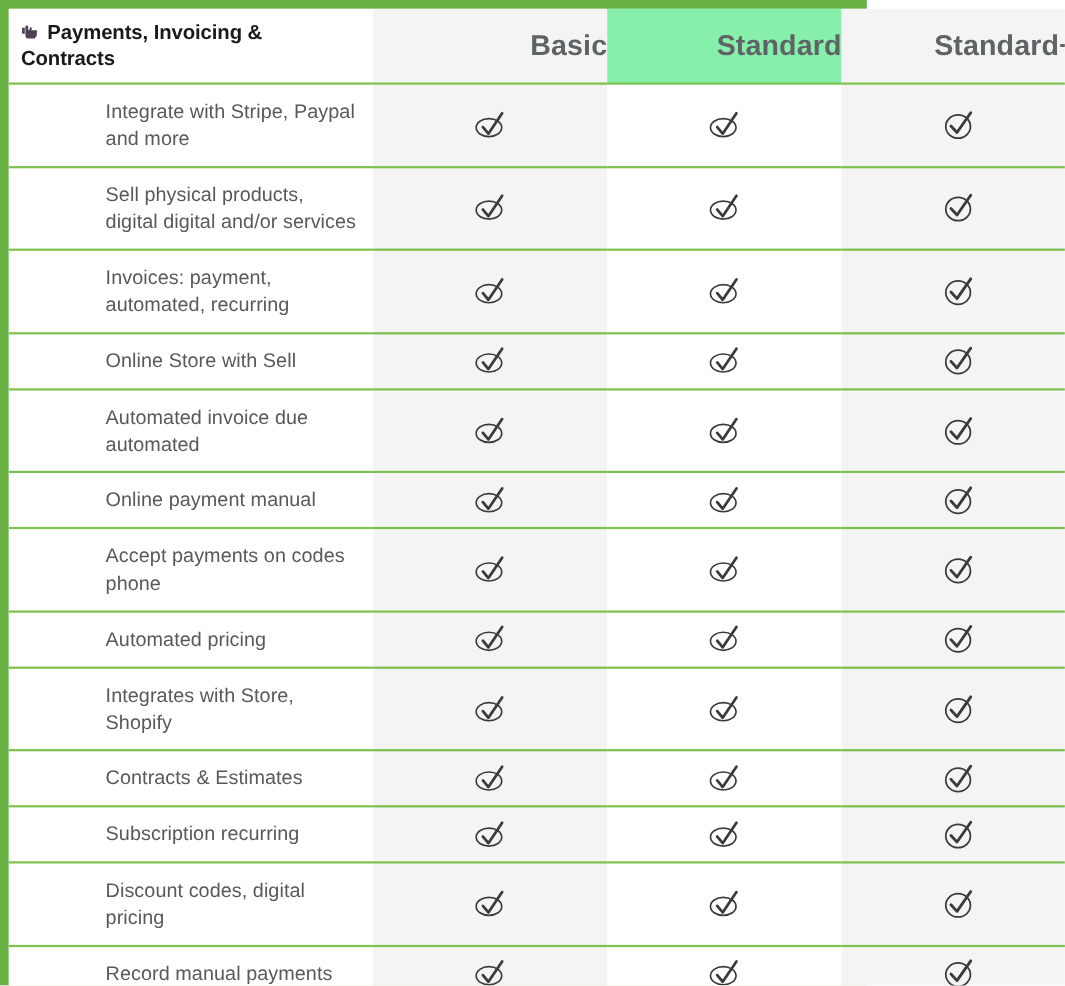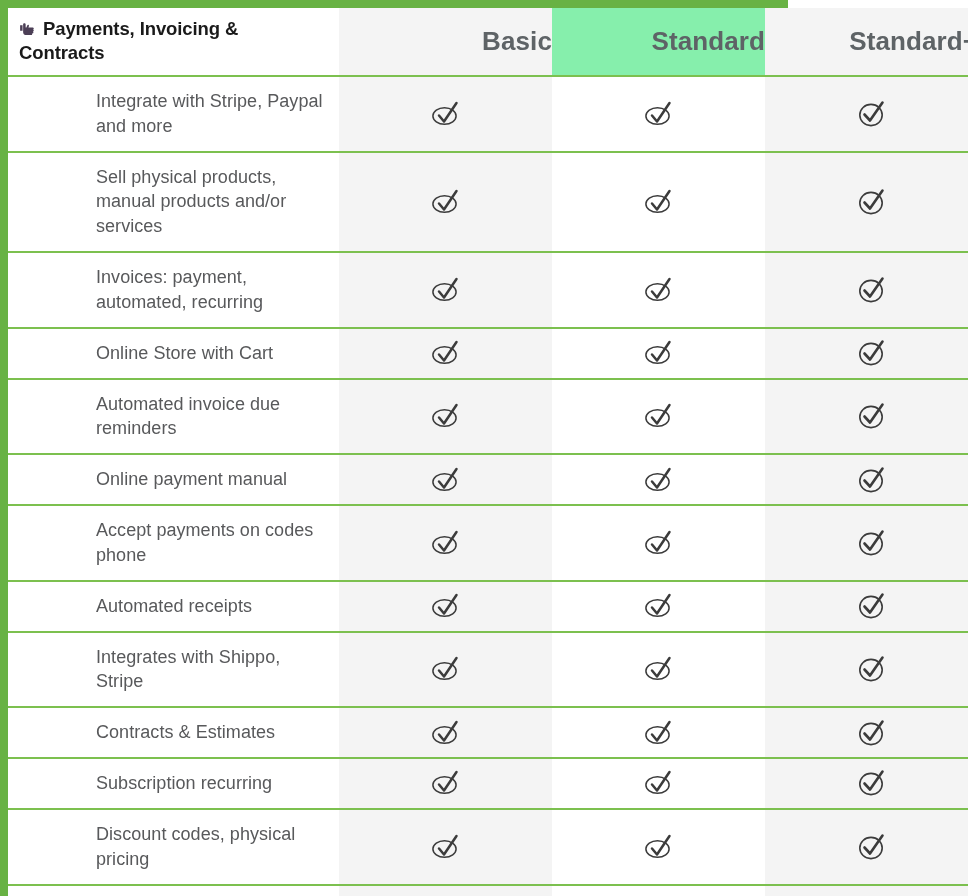--- a/index.html
+++ b/index.html
@@ -151,21 +151,21 @@
           <td class="check-cell plain"><span class="check-mark"><svg viewBox="0 0 34 34" xmlns="http://www.w3.org/2000/svg">
                 <ellipse cx="15.5" cy="19" rx="11.6" ry="8.2" fill="none" stroke="#3b3b3b" stroke-width="1.5"></ellipse>
                 <path d="M10 18.5 L15 24.5 L27.5 6" fill="none" stroke="#3b3b3b" stroke-width="2.5" stroke-linecap="round" stroke-linejoin="round"></path>
               </svg></span></td>
           <td class="check-cell shade"><span class="check-mark"><svg viewBox="0 0 34 34" xmlns="http://www.w3.org/2000/svg">
                 <ellipse cx="16" cy="18" rx="11.2" ry="10.6" fill="none" stroke="#3b3b3b" stroke-width="1.6"></ellipse>
                 <path d="M9.5 17.5 L15 23.5 L27.5 5.5" fill="none" stroke="#3b3b3b" stroke-width="2.6" stroke-linecap="round" stroke-linejoin="round"></path>
               </svg></span></td>
         </tr>
         <tr>
-          <td class="feature-cell">Sell physical products, manual products and/or services</td>
+          <td class="feature-cell">Sell physical products, digital digital and/or services</td>
           <td class="check-cell shade"><span class="check-mark"><svg viewBox="0 0 34 34" xmlns="http://www.w3.org/2000/svg">
                 <ellipse cx="15.5" cy="19" rx="11.6" ry="8.2" fill="none" stroke="#3b3b3b" stroke-width="1.5"></ellipse>
                 <path d="M10 18.5 L15 24.5 L27.5 6" fill="none" stroke="#3b3b3b" stroke-width="2.5" stroke-linecap="round" stroke-linejoin="round"></path>
               </svg></span></td>
           <td class="check-cell plain"><span class="check-mark"><svg viewBox="0 0 34 34" xmlns="http://www.w3.org/2000/svg">
                 <ellipse cx="15.5" cy="19" rx="11.6" ry="8.2" fill="none" stroke="#3b3b3b" stroke-width="1.5"></ellipse>
                 <path d="M10 18.5 L15 24.5 L27.5 6" fill="none" stroke="#3b3b3b" stroke-width="2.5" stroke-linecap="round" stroke-linejoin="round"></path>
               </svg></span></td>
           <td class="check-cell shade"><span class="check-mark"><svg viewBox="0 0 34 34" xmlns="http://www.w3.org/2000/svg">
                 <ellipse cx="16" cy="18" rx="11.2" ry="10.6" fill="none" stroke="#3b3b3b" stroke-width="1.6"></ellipse>
@@ -181,36 +181,36 @@
           <td class="check-cell plain"><span class="check-mark"><svg viewBox="0 0 34 34" xmlns="http://www.w3.org/2000/svg">
                 <ellipse cx="15.5" cy="19" rx="11.6" ry="8.2" fill="none" stroke="#3b3b3b" stroke-width="1.5"></ellipse>
                 <path d="M10 18.5 L15 24.5 L27.5 6" fill="none" stroke="#3b3b3b" stroke-width="2.5" stroke-linecap="round" stroke-linejoin="round"></path>
               </svg></span></td>
           <td class="check-cell shade"><span class="check-mark"><svg viewBox="0 0 34 34" xmlns="http://www.w3.org/2000/svg">
                 <ellipse cx="16" cy="18" rx="11.2" ry="10.6" fill="none" stroke="#3b3b3b" stroke-width="1.6"></ellipse>
                 <path d="M9.5 17.5 L15 23.5 L27.5 5.5" fill="none" stroke="#3b3b3b" stroke-width="2.6" stroke-linecap="round" stroke-linejoin="round"></path>
               </svg></span></td>
         </tr>
         <tr>
-          <td class="feature-cell">Online Store with Cart</td>
-          <td class="check-cell shade"><span class="check-mark"><svg viewBox="0 0 34 34" xmlns="http://www.w3.org/2000/svg">
-                <ellipse cx="15.5" cy="19" rx="11.6" ry="8.2" fill="none" stroke="#3b3b3b" stroke-width="1.5"></ellipse>
-                <path d="M10 18.5 L15 24.5 L27.5 6" fill="none" stroke="#3b3b3b" stroke-width="2.5" stroke-linecap="round" stroke-linejoin="round"></path>
-              </svg></span></td>
-          <td class="check-cell plain"><span class="check-mark"><svg viewBox="0 0 34 34" xmlns="http://www.w3.org/2000/svg">
-                <ellipse cx="15.5" cy="19" rx="11.6" ry="8.2" fill="none" stroke="#3b3b3b" stroke-width="1.5"></ellipse>
-                <path d="M10 18.5 L15 24.5 L27.5 6" fill="none" stroke="#3b3b3b" stroke-width="2.5" stroke-linecap="round" stroke-linejoin="round"></path>
-              </svg></span></td>
-          <td class="check-cell shade"><span class="check-mark"><svg viewBox="0 0 34 34" xmlns="http://www.w3.org/2000/svg">
-                <ellipse cx="16" cy="18" rx="11.2" ry="10.6" fill="none" stroke="#3b3b3b" stroke-width="1.6"></ellipse>
-                <path d="M9.5 17.5 L15 23.5 L27.5 5.5" fill="none" stroke="#3b3b3b" stroke-width="2.6" stroke-linecap="round" stroke-linejoin="round"></path>
-              </svg></span></td>
-        </tr>
-        <tr>
-          <td class="feature-cell">Automated invoice due reminders</td>
+          <td class="feature-cell">Online Store with Sell</td>
+          <td class="check-cell shade"><span class="check-mark"><svg viewBox="0 0 34 34" xmlns="http://www.w3.org/2000/svg">
+                <ellipse cx="15.5" cy="19" rx="11.6" ry="8.2" fill="none" stroke="#3b3b3b" stroke-width="1.5"></ellipse>
+                <path d="M10 18.5 L15 24.5 L27.5 6" fill="none" stroke="#3b3b3b" stroke-width="2.5" stroke-linecap="round" stroke-linejoin="round"></path>
+              </svg></span></td>
+          <td class="check-cell plain"><span class="check-mark"><svg viewBox="0 0 34 34" xmlns="http://www.w3.org/2000/svg">
+                <ellipse cx="15.5" cy="19" rx="11.6" ry="8.2" fill="none" stroke="#3b3b3b" stroke-width="1.5"></ellipse>
+                <path d="M10 18.5 L15 24.5 L27.5 6" fill="none" stroke="#3b3b3b" stroke-width="2.5" stroke-linecap="round" stroke-linejoin="round"></path>
+              </svg></span></td>
+          <td class="check-cell shade"><span class="check-mark"><svg viewBox="0 0 34 34" xmlns="http://www.w3.org/2000/svg">
+                <ellipse cx="16" cy="18" rx="11.2" ry="10.6" fill="none" stroke="#3b3b3b" stroke-width="1.6"></ellipse>
+                <path d="M9.5 17.5 L15 23.5 L27.5 5.5" fill="none" stroke="#3b3b3b" stroke-width="2.6" stroke-linecap="round" stroke-linejoin="round"></path>
+              </svg></span></td>
+        </tr>
+        <tr>
+          <td class="feature-cell">Automated invoice due automated</td>
           <td class="check-cell shade"><span class="check-mark"><svg viewBox="0 0 34 34" xmlns="http://www.w3.org/2000/svg">
                 <ellipse cx="15.5" cy="19" rx="11.6" ry="8.2" fill="none" stroke="#3b3b3b" stroke-width="1.5"></ellipse>
                 <path d="M10 18.5 L15 24.5 L27.5 6" fill="none" stroke="#3b3b3b" stroke-width="2.5" stroke-linecap="round" stroke-linejoin="round"></path>
               </svg></span></td>
           <td class="check-cell plain"><span class="check-mark"><svg viewBox="0 0 34 34" xmlns="http://www.w3.org/2000/svg">
                 <ellipse cx="15.5" cy="19" rx="11.6" ry="8.2" fill="none" stroke="#3b3b3b" stroke-width="1.5"></ellipse>
                 <path d="M10 18.5 L15 24.5 L27.5 6" fill="none" stroke="#3b3b3b" stroke-width="2.5" stroke-linecap="round" stroke-linejoin="round"></path>
               </svg></span></td>
           <td class="check-cell shade"><span class="check-mark"><svg viewBox="0 0 34 34" xmlns="http://www.w3.org/2000/svg">
                 <ellipse cx="16" cy="18" rx="11.2" ry="10.6" fill="none" stroke="#3b3b3b" stroke-width="1.6"></ellipse>
@@ -241,36 +241,36 @@
           <td class="check-cell plain"><span class="check-mark"><svg viewBox="0 0 34 34" xmlns="http://www.w3.org/2000/svg">
                 <ellipse cx="15.5" cy="19" rx="11.6" ry="8.2" fill="none" stroke="#3b3b3b" stroke-width="1.5"></ellipse>
                 <path d="M10 18.5 L15 24.5 L27.5 6" fill="none" stroke="#3b3b3b" stroke-width="2.5" stroke-linecap="round" stroke-linejoin="round"></path>
               </svg></span></td>
           <td class="check-cell shade"><span class="check-mark"><svg viewBox="0 0 34 34" xmlns="http://www.w3.org/2000/svg">
                 <ellipse cx="16" cy="18" rx="11.2" ry="10.6" fill="none" stroke="#3b3b3b" stroke-width="1.6"></ellipse>
                 <path d="M9.5 17.5 L15 23.5 L27.5 5.5" fill="none" stroke="#3b3b3b" stroke-width="2.6" stroke-linecap="round" stroke-linejoin="round"></path>
               </svg></span></td>
         </tr>
         <tr>
-          <td class="feature-cell">Automated receipts</td>
-          <td class="check-cell shade"><span class="check-mark"><svg viewBox="0 0 34 34" xmlns="http://www.w3.org/2000/svg">
-                <ellipse cx="15.5" cy="19" rx="11.6" ry="8.2" fill="none" stroke="#3b3b3b" stroke-width="1.5"></ellipse>
-                <path d="M10 18.5 L15 24.5 L27.5 6" fill="none" stroke="#3b3b3b" stroke-width="2.5" stroke-linecap="round" stroke-linejoin="round"></path>
-              </svg></span></td>
-          <td class="check-cell plain"><span class="check-mark"><svg viewBox="0 0 34 34" xmlns="http://www.w3.org/2000/svg">
-                <ellipse cx="15.5" cy="19" rx="11.6" ry="8.2" fill="none" stroke="#3b3b3b" stroke-width="1.5"></ellipse>
-                <path d="M10 18.5 L15 24.5 L27.5 6" fill="none" stroke="#3b3b3b" stroke-width="2.5" stroke-linecap="round" stroke-linejoin="round"></path>
-              </svg></span></td>
-          <td class="check-cell shade"><span class="check-mark"><svg viewBox="0 0 34 34" xmlns="http://www.w3.org/2000/svg">
-                <ellipse cx="16" cy="18" rx="11.2" ry="10.6" fill="none" stroke="#3b3b3b" stroke-width="1.6"></ellipse>
-                <path d="M9.5 17.5 L15 23.5 L27.5 5.5" fill="none" stroke="#3b3b3b" stroke-width="2.6" stroke-linecap="round" stroke-linejoin="round"></path>
-              </svg></span></td>
-        </tr>
-        <tr>
-          <td class="feature-cell">Integrates with Shippo, Stripe</td>
+          <td class="feature-cell">Automated pricing</td>
+          <td class="check-cell shade"><span class="check-mark"><svg viewBox="0 0 34 34" xmlns="http://www.w3.org/2000/svg">
+                <ellipse cx="15.5" cy="19" rx="11.6" ry="8.2" fill="none" stroke="#3b3b3b" stroke-width="1.5"></ellipse>
+                <path d="M10 18.5 L15 24.5 L27.5 6" fill="none" stroke="#3b3b3b" stroke-width="2.5" stroke-linecap="round" stroke-linejoin="round"></path>
+              </svg></span></td>
+          <td class="check-cell plain"><span class="check-mark"><svg viewBox="0 0 34 34" xmlns="http://www.w3.org/2000/svg">
+                <ellipse cx="15.5" cy="19" rx="11.6" ry="8.2" fill="none" stroke="#3b3b3b" stroke-width="1.5"></ellipse>
+                <path d="M10 18.5 L15 24.5 L27.5 6" fill="none" stroke="#3b3b3b" stroke-width="2.5" stroke-linecap="round" stroke-linejoin="round"></path>
+              </svg></span></td>
+          <td class="check-cell shade"><span class="check-mark"><svg viewBox="0 0 34 34" xmlns="http://www.w3.org/2000/svg">
+                <ellipse cx="16" cy="18" rx="11.2" ry="10.6" fill="none" stroke="#3b3b3b" stroke-width="1.6"></ellipse>
+                <path d="M9.5 17.5 L15 23.5 L27.5 5.5" fill="none" stroke="#3b3b3b" stroke-width="2.6" stroke-linecap="round" stroke-linejoin="round"></path>
+              </svg></span></td>
+        </tr>
+        <tr>
+          <td class="feature-cell">Integrates with Store, Shopify</td>
           <td class="check-cell shade"><span class="check-mark"><svg viewBox="0 0 34 34" xmlns="http://www.w3.org/2000/svg">
                 <ellipse cx="15.5" cy="19" rx="11.6" ry="8.2" fill="none" stroke="#3b3b3b" stroke-width="1.5"></ellipse>
                 <path d="M10 18.5 L15 24.5 L27.5 6" fill="none" stroke="#3b3b3b" stroke-width="2.5" stroke-linecap="round" stroke-linejoin="round"></path>
               </svg></span></td>
           <td class="check-cell plain"><span class="check-mark"><svg viewBox="0 0 34 34" xmlns="http://www.w3.org/2000/svg">
                 <ellipse cx="15.5" cy="19" rx="11.6" ry="8.2" fill="none" stroke="#3b3b3b" stroke-width="1.5"></ellipse>
                 <path d="M10 18.5 L15 24.5 L27.5 6" fill="none" stroke="#3b3b3b" stroke-width="2.5" stroke-linecap="round" stroke-linejoin="round"></path>
               </svg></span></td>
           <td class="check-cell shade"><span class="check-mark"><svg viewBox="0 0 34 34" xmlns="http://www.w3.org/2000/svg">
                 <ellipse cx="16" cy="18" rx="11.2" ry="10.6" fill="none" stroke="#3b3b3b" stroke-width="1.6"></ellipse>
@@ -301,21 +301,21 @@
           <td class="check-cell plain"><span class="check-mark"><svg viewBox="0 0 34 34" xmlns="http://www.w3.org/2000/svg">
                 <ellipse cx="15.5" cy="19" rx="11.6" ry="8.2" fill="none" stroke="#3b3b3b" stroke-width="1.5"></ellipse>
                 <path d="M10 18.5 L15 24.5 L27.5 6" fill="none" stroke="#3b3b3b" stroke-width="2.5" stroke-linecap="round" stroke-linejoin="round"></path>
               </svg></span></td>
           <td class="check-cell shade"><span class="check-mark"><svg viewBox="0 0 34 34" xmlns="http://www.w3.org/2000/svg">
                 <ellipse cx="16" cy="18" rx="11.2" ry="10.6" fill="none" stroke="#3b3b3b" stroke-width="1.6"></ellipse>
                 <path d="M9.5 17.5 L15 23.5 L27.5 5.5" fill="none" stroke="#3b3b3b" stroke-width="2.6" stroke-linecap="round" stroke-linejoin="round"></path>
               </svg></span></td>
         </tr>
         <tr>
-          <td class="feature-cell">Discount codes, physical pricing</td>
+          <td class="feature-cell">Discount codes, digital pricing</td>
           <td class="check-cell shade"><span class="check-mark"><svg viewBox="0 0 34 34" xmlns="http://www.w3.org/2000/svg">
                 <ellipse cx="15.5" cy="19" rx="11.6" ry="8.2" fill="none" stroke="#3b3b3b" stroke-width="1.5"></ellipse>
                 <path d="M10 18.5 L15 24.5 L27.5 6" fill="none" stroke="#3b3b3b" stroke-width="2.5" stroke-linecap="round" stroke-linejoin="round"></path>
               </svg></span></td>
           <td class="check-cell plain"><span class="check-mark"><svg viewBox="0 0 34 34" xmlns="http://www.w3.org/2000/svg">
                 <ellipse cx="15.5" cy="19" rx="11.6" ry="8.2" fill="none" stroke="#3b3b3b" stroke-width="1.5"></ellipse>
                 <path d="M10 18.5 L15 24.5 L27.5 6" fill="none" stroke="#3b3b3b" stroke-width="2.5" stroke-linecap="round" stroke-linejoin="round"></path>
               </svg></span></td>
           <td class="check-cell shade"><span class="check-mark"><svg viewBox="0 0 34 34" xmlns="http://www.w3.org/2000/svg">
                 <ellipse cx="16" cy="18" rx="11.2" ry="10.6" fill="none" stroke="#3b3b3b" stroke-width="1.6"></ellipse>

